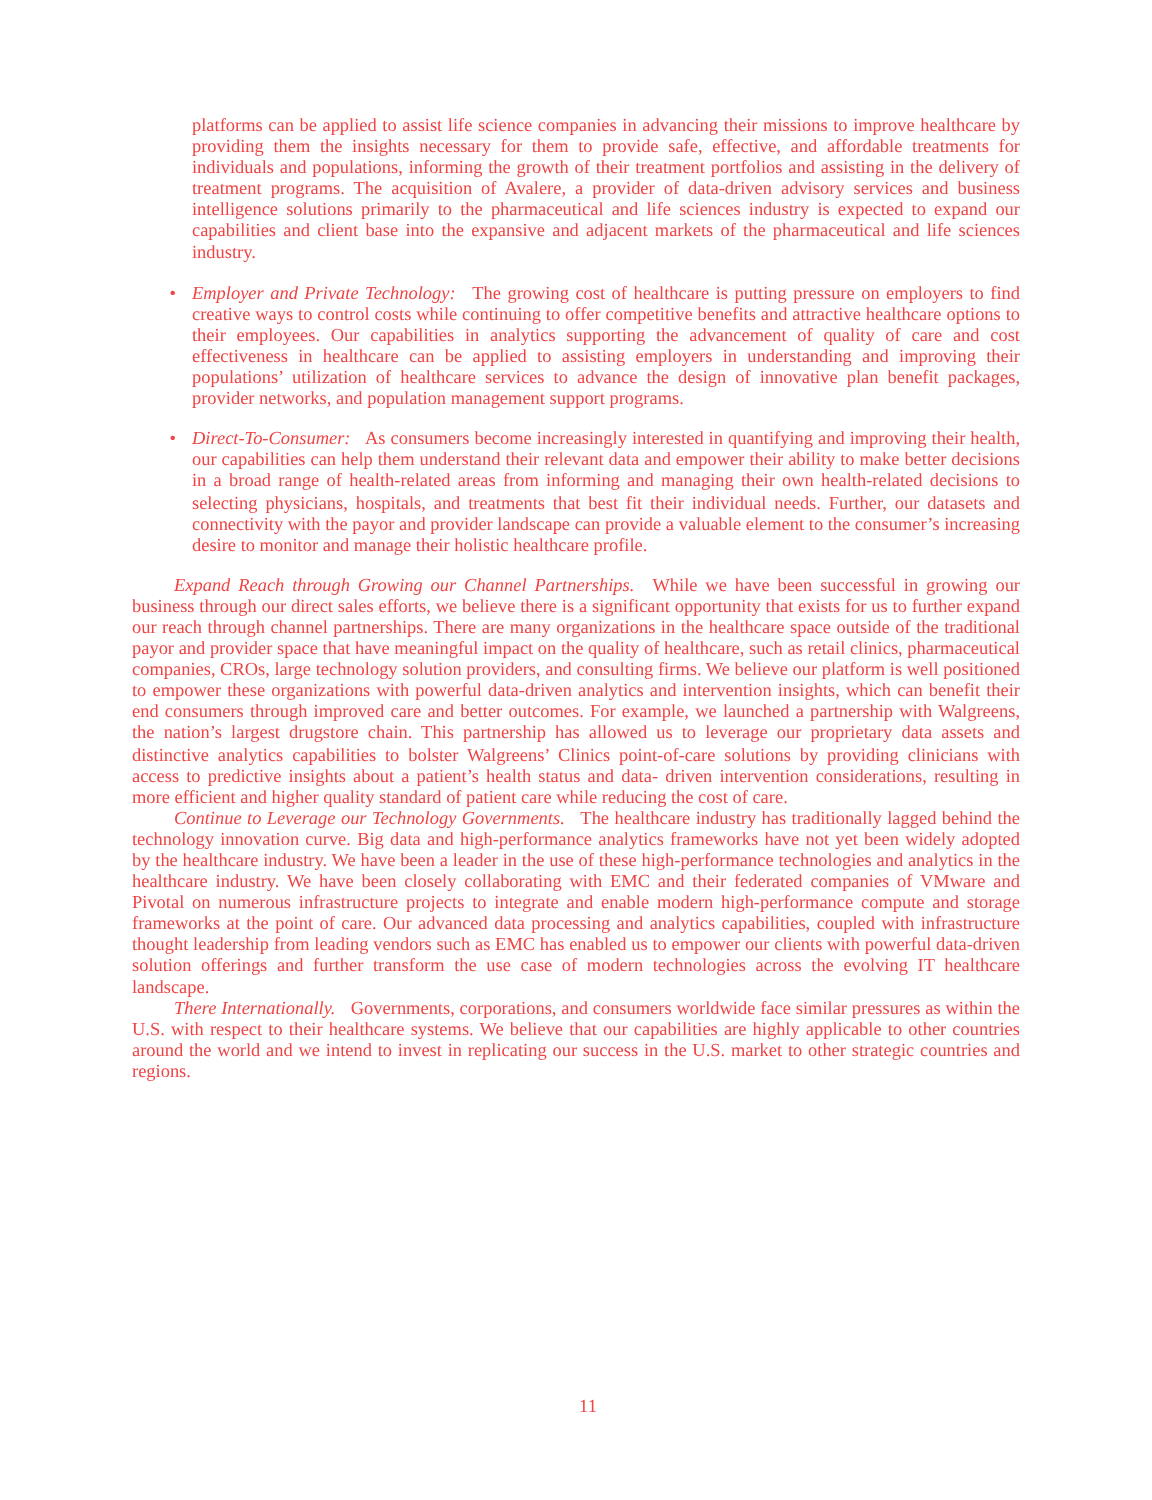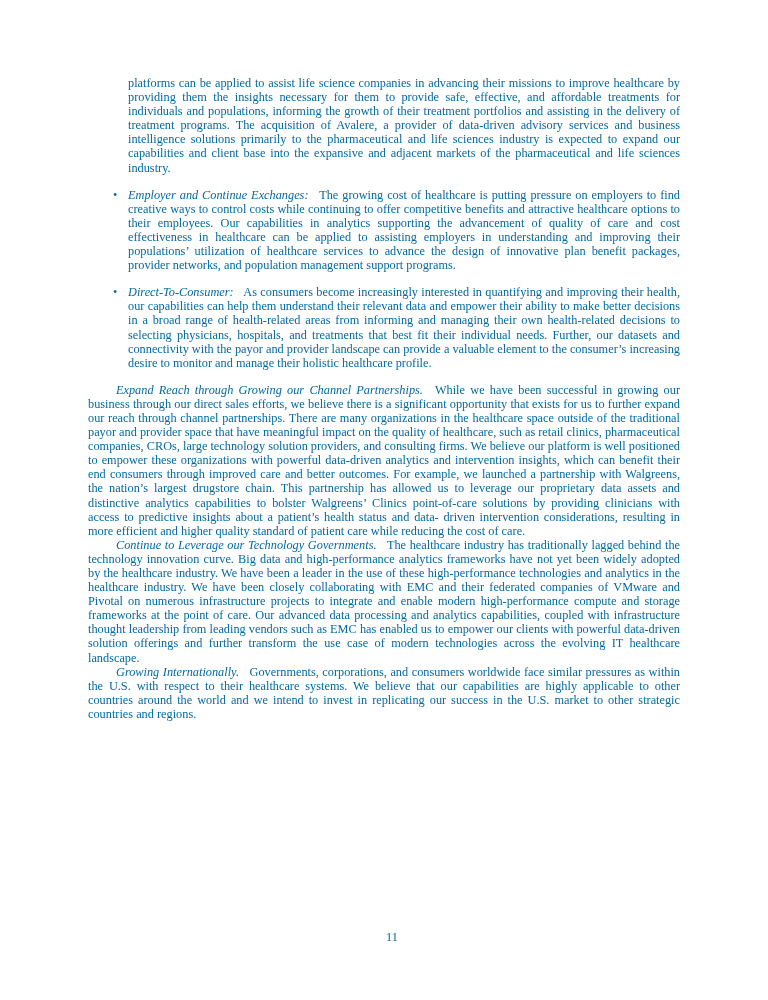--- a/index.html
+++ b/index.html
@@ -5,21 +5,21 @@
   html, body {
     margin: 0;
     padding: 0;
     background: #ffffff;
   }
   .page {
     position: relative;
     width: 768px;
     height: 1000px;
     background: #ffffff;
-    color: #0369a1;
+    color: #ef4444;
     font-family: "Liberation Serif", "DejaVu Serif", serif;
     font-size: 12.3px;
     line-height: 14.1px;
     box-sizing: border-box;
     overflow: hidden;
   }
   .content {
     position: absolute;
     top: 76px;
     left: 88px;
@@ -63,41 +63,41 @@
 </head>
 <body>
 
 <div class="page">
   <div class="content">
 
     <p class="bullet-cont block"><span>platforms can be applied to assist life science companies in advancing their missions to improve healthcare by providing them the insights necessary for them to provide safe, effective, and affordable treatments for individuals and populations, informing the growth of their treatment portfolios and assisting in the delivery of treatment programs. The acquisition of Avalere, a provider of data-driven advisory services and business intelligence solutions primarily to the pharmaceutical and life sciences industry is expected to expand our capabilities and client base into the expansive and adjacent markets of the pharmaceutical and life sciences industry.</span></p>
 
     <div class="bullet block">
       <span class="marker">•</span>
-      <span class="lead">Employer and Continue Exchanges:</span>
+      <span class="lead">Employer and Private Technology:</span>
       <span>The growing cost of healthcare is putting pressure on employers to find creative ways to control costs while continuing to offer competitive benefits and attractive healthcare options to their employees. Our capabilities in analytics supporting the advancement of quality of care and cost effectiveness in healthcare can be applied to assisting employers in understanding and improving their populations’ utilization of healthcare services to advance the design of innovative plan benefit packages, provider networks, and population management support programs.</span>
     </div>
 
     <div class="bullet block">
       <span class="marker">•</span>
       <span class="lead">Direct-To-Consumer:</span>
       <span>As consumers become increasingly interested in quantifying and improving their health, our capabilities can help them understand their relevant data and empower their ability to make better decisions in a broad range of health-related areas from informing and managing their own health-related decisions to selecting physicians, hospitals, and treatments that best fit their individual needs. Further, our datasets and connectivity with the payor and provider landscape can provide a valuable element to the consumer’s increasing desire to monitor and manage their holistic healthcare profile.</span>
     </div>
 
     <p class="para block">
       <span class="lead">Expand Reach through Growing our Channel Partnerships.</span>
       <span>While we have been successful in growing our business through our direct sales efforts, we believe there is a significant opportunity that exists for us to further expand our reach through channel partnerships. There are many organizations in the healthcare space outside of the traditional payor and provider space that have meaningful impact on the quality of healthcare, such as retail clinics, pharmaceutical companies, CROs, large technology solution providers, and consulting firms. We believe our platform is well positioned to empower these organizations with powerful data-driven analytics and intervention insights, which can benefit their end consumers through improved care and better outcomes. For example, we launched a partnership with Walgreens, the nation’s largest drugstore chain. This partnership has allowed us to leverage our proprietary data assets and distinctive analytics capabilities to bolster Walgreens’ Clinics point-of-care solutions by providing clinicians with access to predictive insights about a patient’s health status and data- driven intervention considerations, resulting in more efficient and higher quality standard of patient care while reducing the cost of care.</span>
     </p>
 
     <p class="para block">
       <span class="lead">Continue to Leverage our Technology Governments.</span>
       <span>The healthcare industry has traditionally lagged behind the technology innovation curve. Big data and high-performance analytics frameworks have not yet been widely adopted by the healthcare industry. We have been a leader in the use of these high-performance technologies and analytics in the healthcare industry. We have been closely collaborating with EMC and their federated companies of VMware and Pivotal on numerous infrastructure projects to integrate and enable modern high-performance compute and storage frameworks at the point of care. Our advanced data processing and analytics capabilities, coupled with infrastructure thought leadership from leading vendors such as EMC has enabled us to empower our clients with powerful data-driven solution offerings and further transform the use case of modern technologies across the evolving IT healthcare landscape.</span>
     </p>
 
     <p class="para block">
-      <span class="lead">Growing Internationally.</span>
+      <span class="lead">There Internationally.</span>
       <span>Governments, corporations, and consumers worldwide face similar pressures as within the U.S. with respect to their healthcare systems. We believe that our capabilities are highly applicable to other countries around the world and we intend to invest in replicating our success in the U.S. market to other strategic countries and regions.</span>
     </p>
 
   </div>
 
   <div class="page-number">11</div>
 </div>
 
 </body></html>

